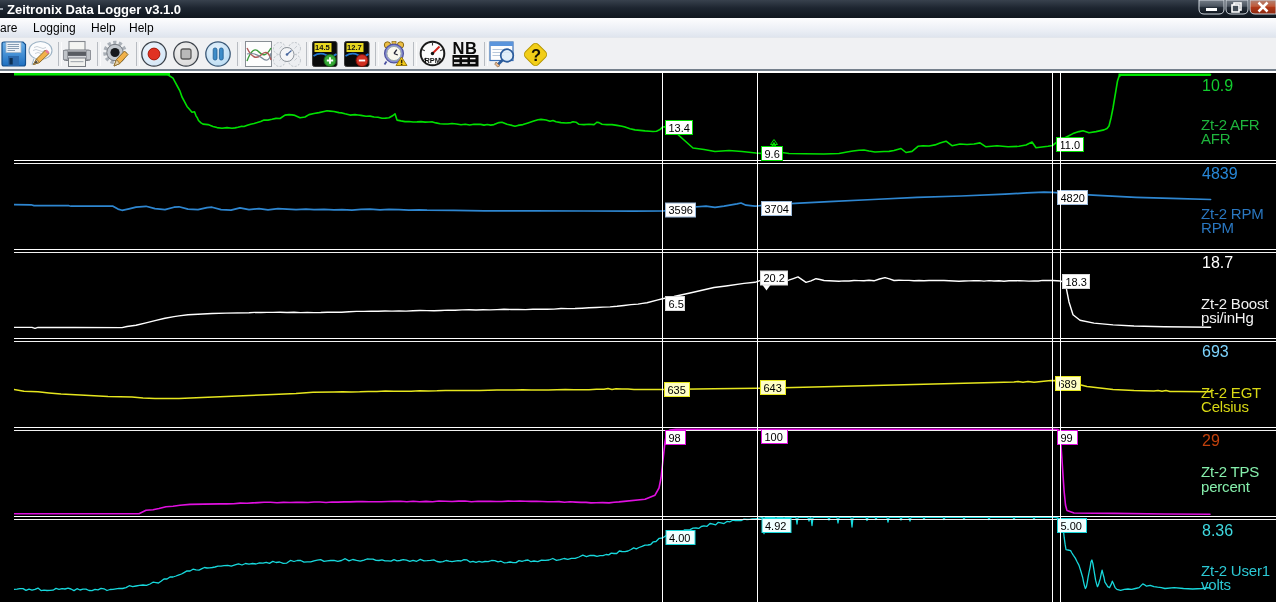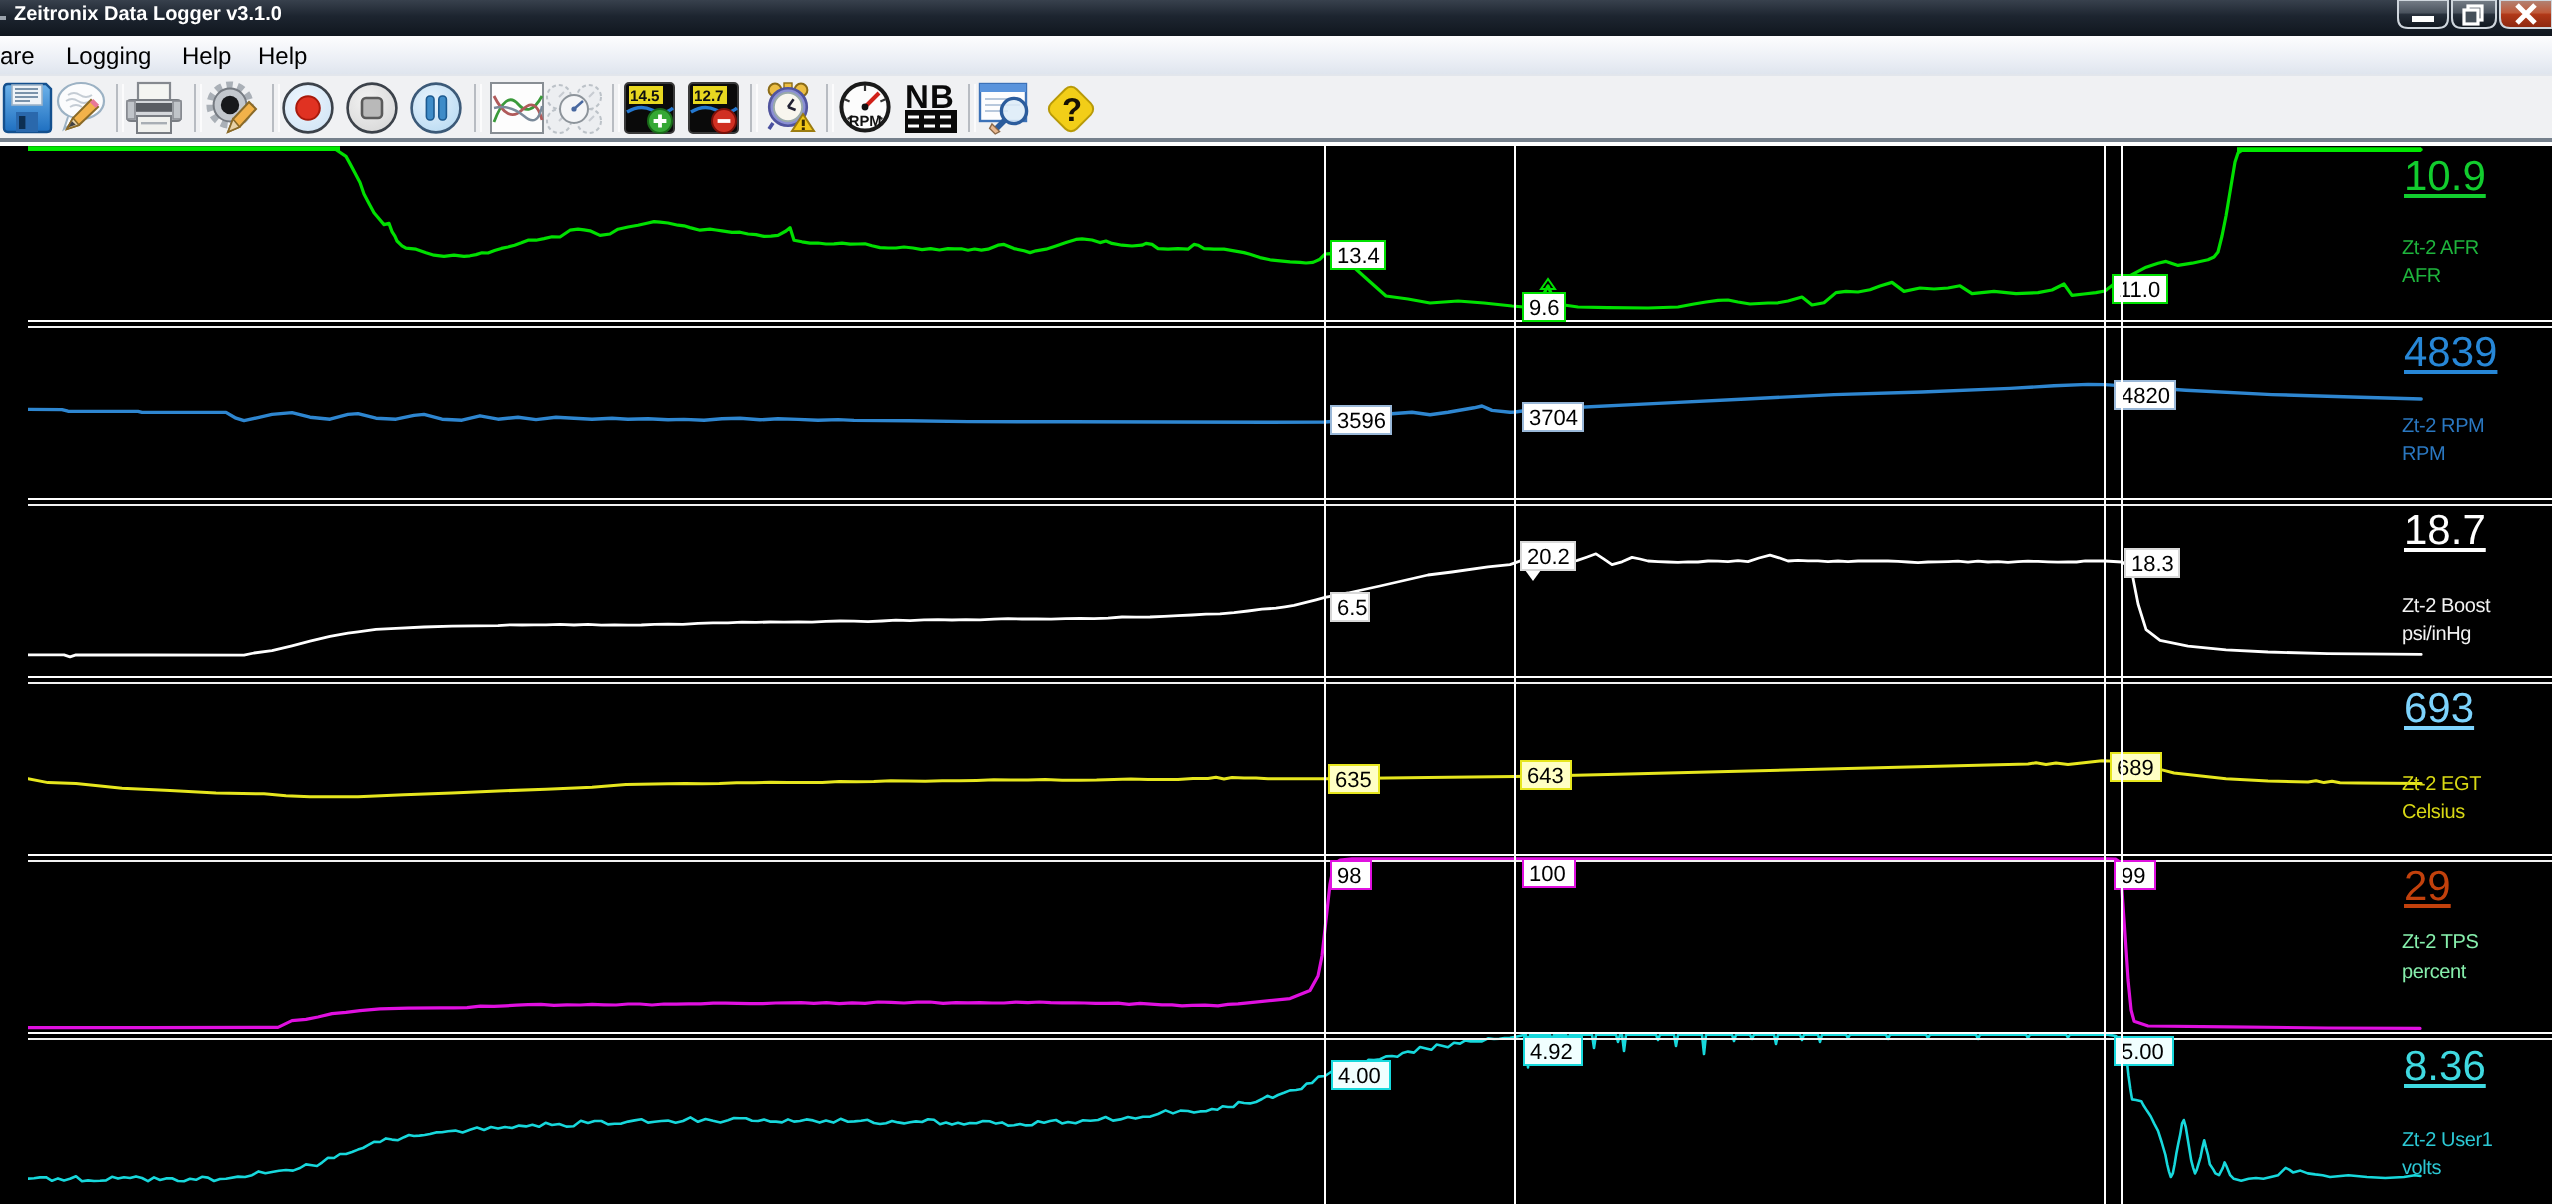--- a/index.html
+++ b/index.html
@@ -1,31 +1,31 @@
 <!DOCTYPE html>
 <html><head>
 <meta charset="utf-8">
 <style>
   html,body{margin:0;padding:0;width:1276px;height:602px;overflow:hidden;background:#000;
     font-family:"Liberation Sans",sans-serif;}
   .abs{position:absolute;}
   #titlebar{left:0;top:0;width:1276px;height:18px;
     background:linear-gradient(#38414d 0%,#1d2530 45%,#10161e 100%);}
-  #title{left:7px;top:2px;color:#fff;font-size:10px;font-weight:bold;}
+  #title{left:7px;top:2px;color:#fff;font-size:13px;font-weight:bold;}
   #tdash{left:0;top:8px;width:3px;height:2px;background:#9aa2ac;}
   #menubar{left:0;top:18px;width:1276px;height:19px;
     background:linear-gradient(#fdfdfe,#e9edf4 70%,#dfe5ee);border-bottom:1px solid #e2e6ec;}
   .menu{top:21px;color:#000;font-size:12px;}
   #toolbar{left:0;top:38px;width:1276px;height:31px;background:#f0f1f3;}
   #tbline{left:0;top:69px;width:1276px;height:2px;background:#75808c;}
   #tbwhite{left:0;top:71px;width:1276px;height:2px;background:#fff;}
   .sep{top:42px;width:2px;height:24px;border-left:1px solid #b8bcc2;border-right:1px solid #fbfbfc;}
   #chart{left:0;top:73px;width:1276px;height:529px;background:#000;margin-left:14px;}
-  .val{color:#fff;font-size:21px;text-decoration:underline;}
-  .lab{font-size:10px;line-height:14.6px;letter-spacing:-0.2px;}
+  .val{color:#fff;font-size:16px;}
+  .lab{font-size:15px;line-height:14.6px;letter-spacing:-0.2px;}
 </style>
 </head>
 <body>
 <div class="abs" id="titlebar"></div>
 <div class="abs" id="title">Zeitronix Data Logger v3.1.0</div>
 <div class="abs" id="tdash"></div>
 
 <svg class="abs" style="left:1196px;top:0" width="80" height="18" xmlns="http://www.w3.org/2000/svg">
 <defs>
 <linearGradient id="gb" x1="0" y1="0" x2="0" y2="1">

